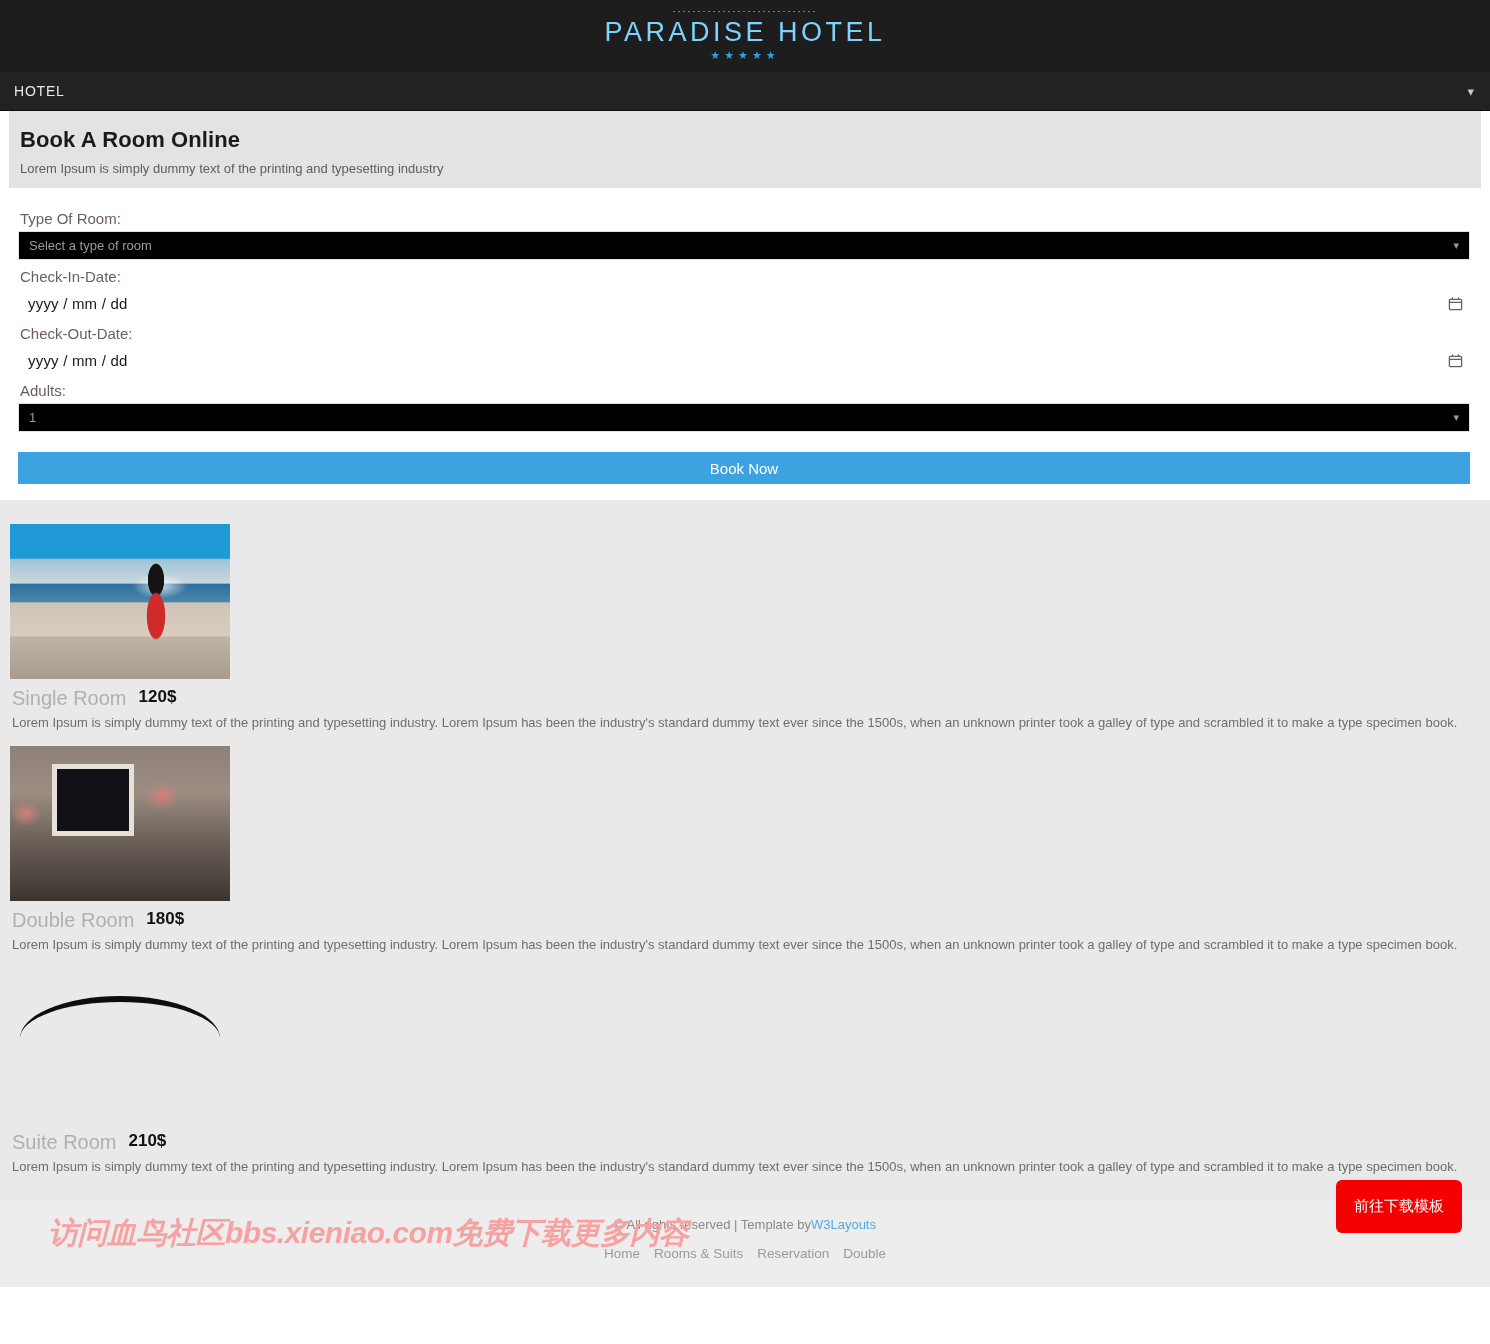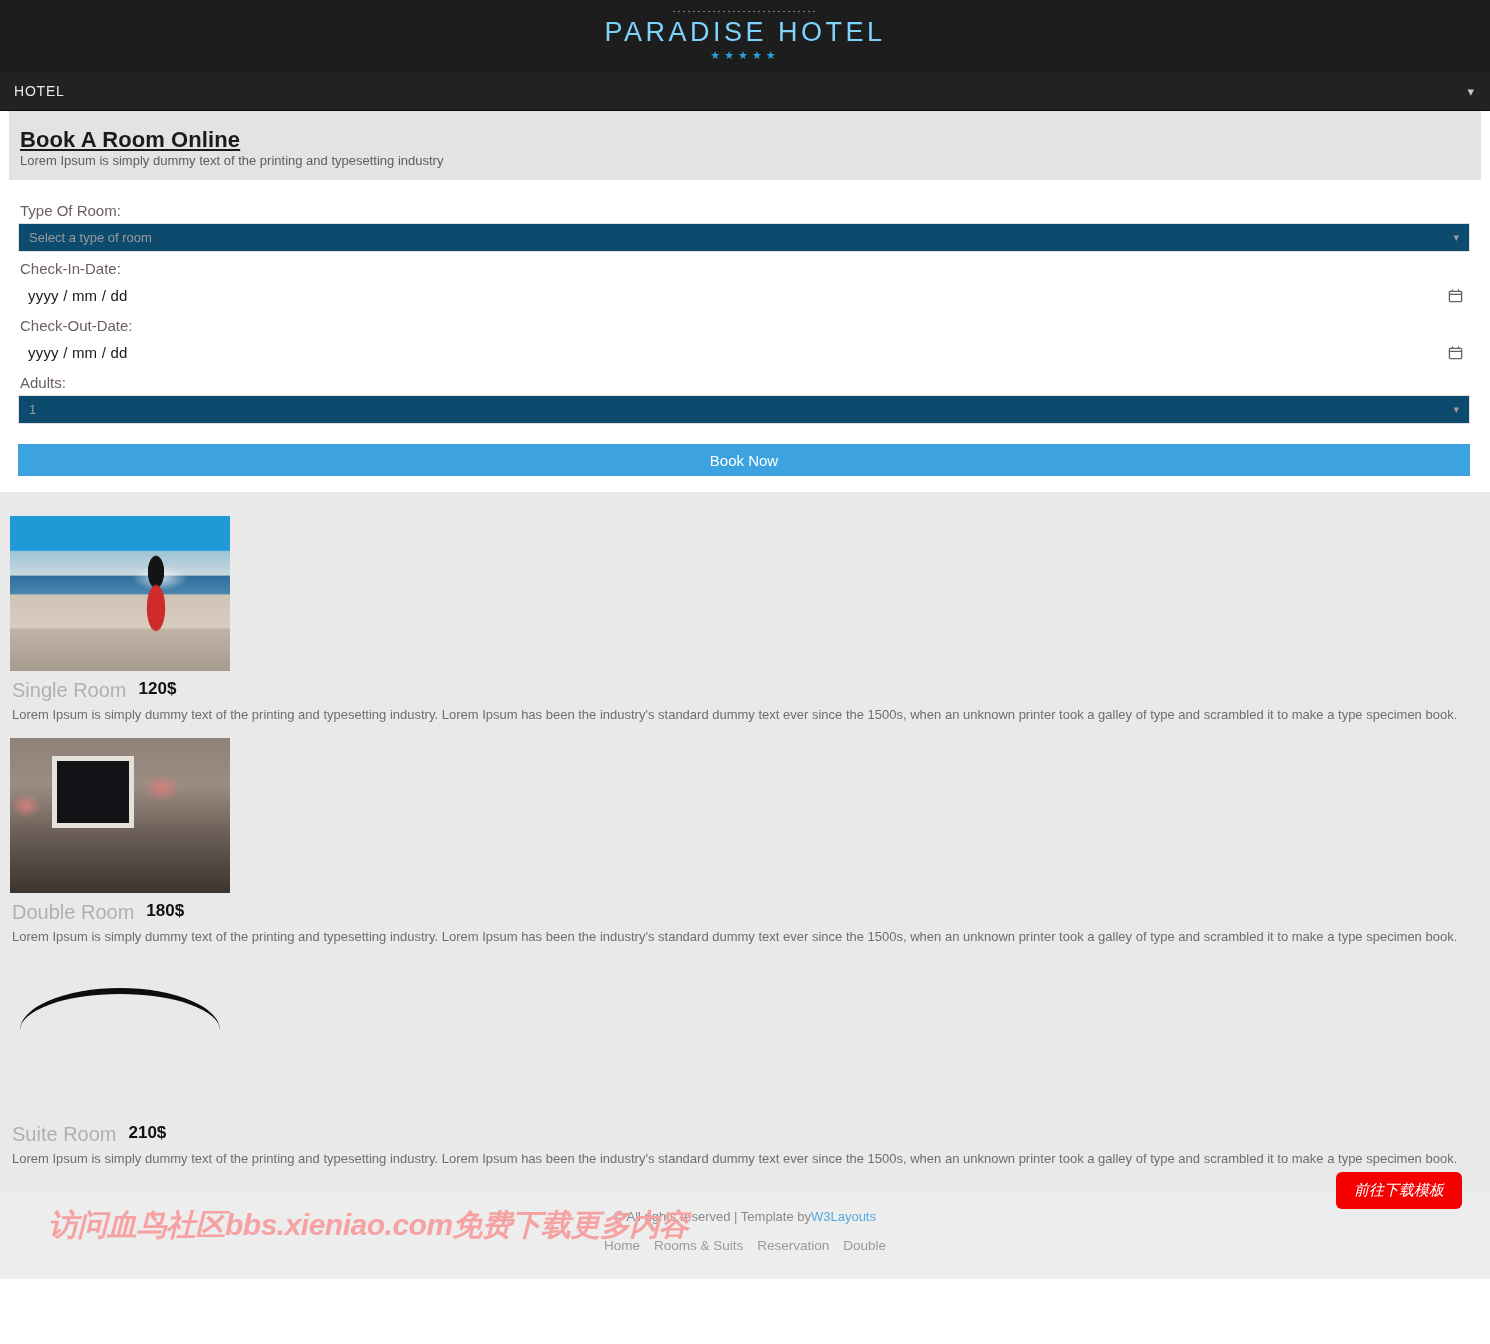--- a/index.html
+++ b/index.html
@@ -81,23 +81,22 @@
     padding: 16px 11px 12px 11px;
     background-color: #e3e3e3;
     background-image:
       radial-gradient(circle, rgba(255,255,255,0.85) 0.6px, transparent 0.7px);
     background-size: 6px 6px;
   }
   .book-title {
     font-size: 22px;
     font-weight: bold;
     color: #1a1a1a;
-    margin: 0 0 0 0;
+    margin: 0 0 8px 0;
     letter-spacing: 0.1px;
-    text-decoration: underline;
   }
   .book-sub {
     font-size: 13px;
     color: #5e5e5e;
     margin: 0;
   }
 
   
   .book-panel {
     width: 1472px;
@@ -108,21 +107,21 @@
   .field-label {
     font-size: 15px;
     color: #6a5f5c;
     margin: 8px 0 4px 2px;
     display: block;
   }
   .form-control {
     width: 1452px;
     height: 29px;
     border: 1px solid #e1e1e1;
-    background: #0c4a6e;
+    background: #000000;
     font-size: 13px;
     color: #9b9b9b;
     padding: 0 10px;
     display: flex;
     align-items: center;
     position: relative;
     font-family: "Liberation Sans", sans-serif;
   }
   .select-caret {
     position: absolute;
@@ -243,26 +242,25 @@
     letter-spacing: -0.5px;
     font-family: "Liberation Sans", sans-serif;
   }
   .dl-btn {
     position: absolute;
     right: 28px;
     top: -21px;
     background: #f40000;
     color: #fff;
     font-size: 15px;
-    padding: 9px 18px;
+    padding: 17px 18px;
     border-radius: 6px;
     border: none;
     cursor: pointer;
     font-family: "Liberation Sans", sans-serif;
-    font-style: italic;
   }
 
   
   .img-single {
     background:
       radial-gradient(ellipse 40px 18px at 150px 62px, rgba(255,255,255,.75), transparent 70%),
       linear-gradient(to bottom,
         #1f9ad6 0%, #1f9ad6 22%,
         #9fc4d8 23%, #c9d7dd 38%,
         #2f6f9e 39%, #4a86ad 50%,

